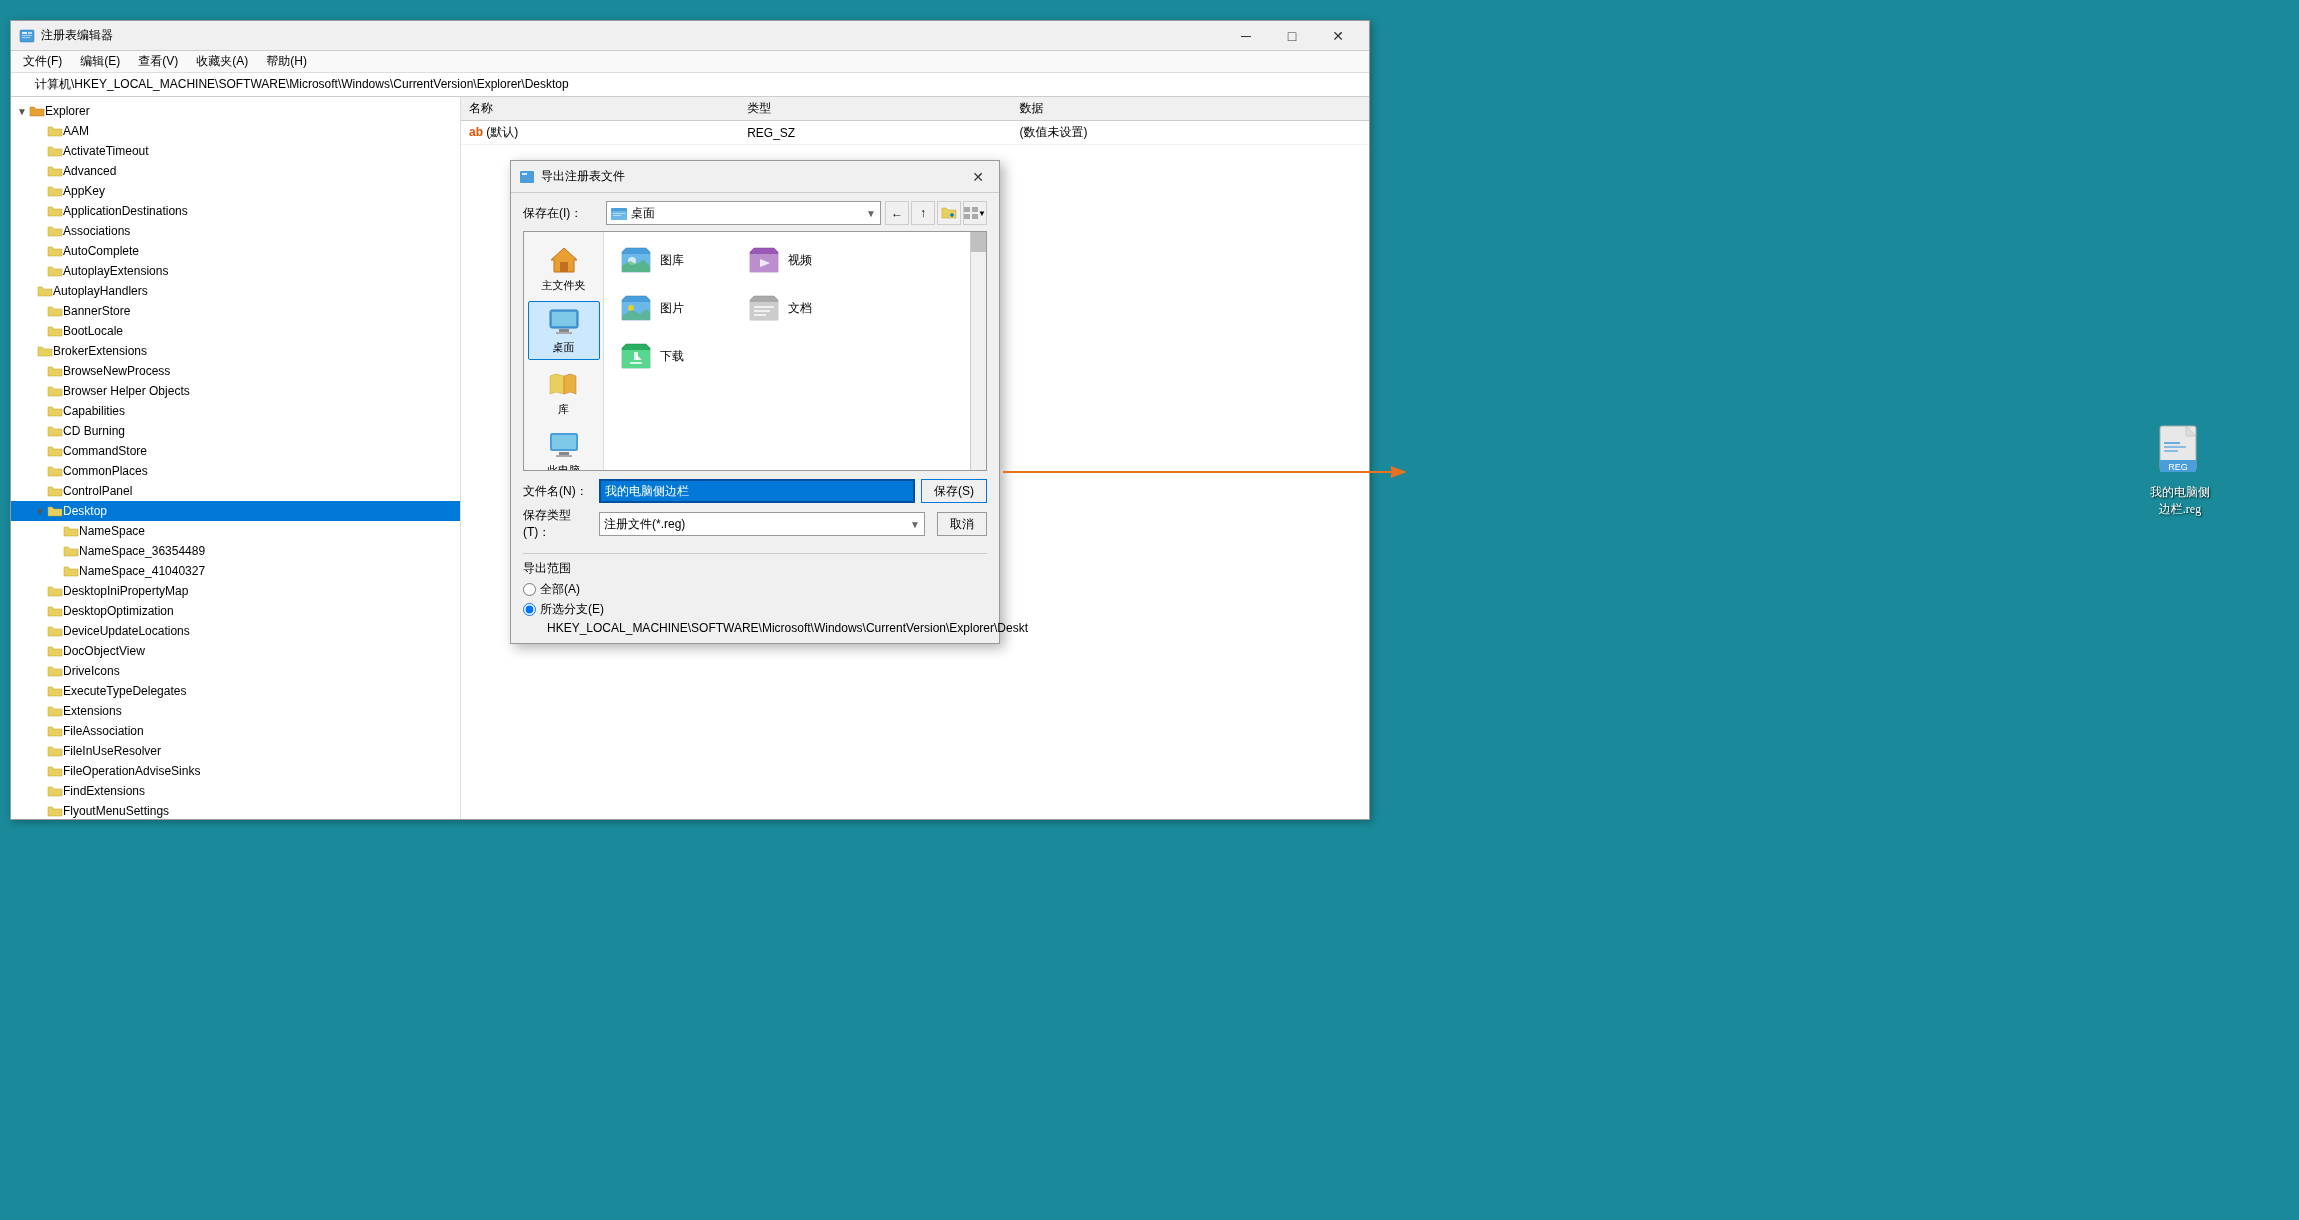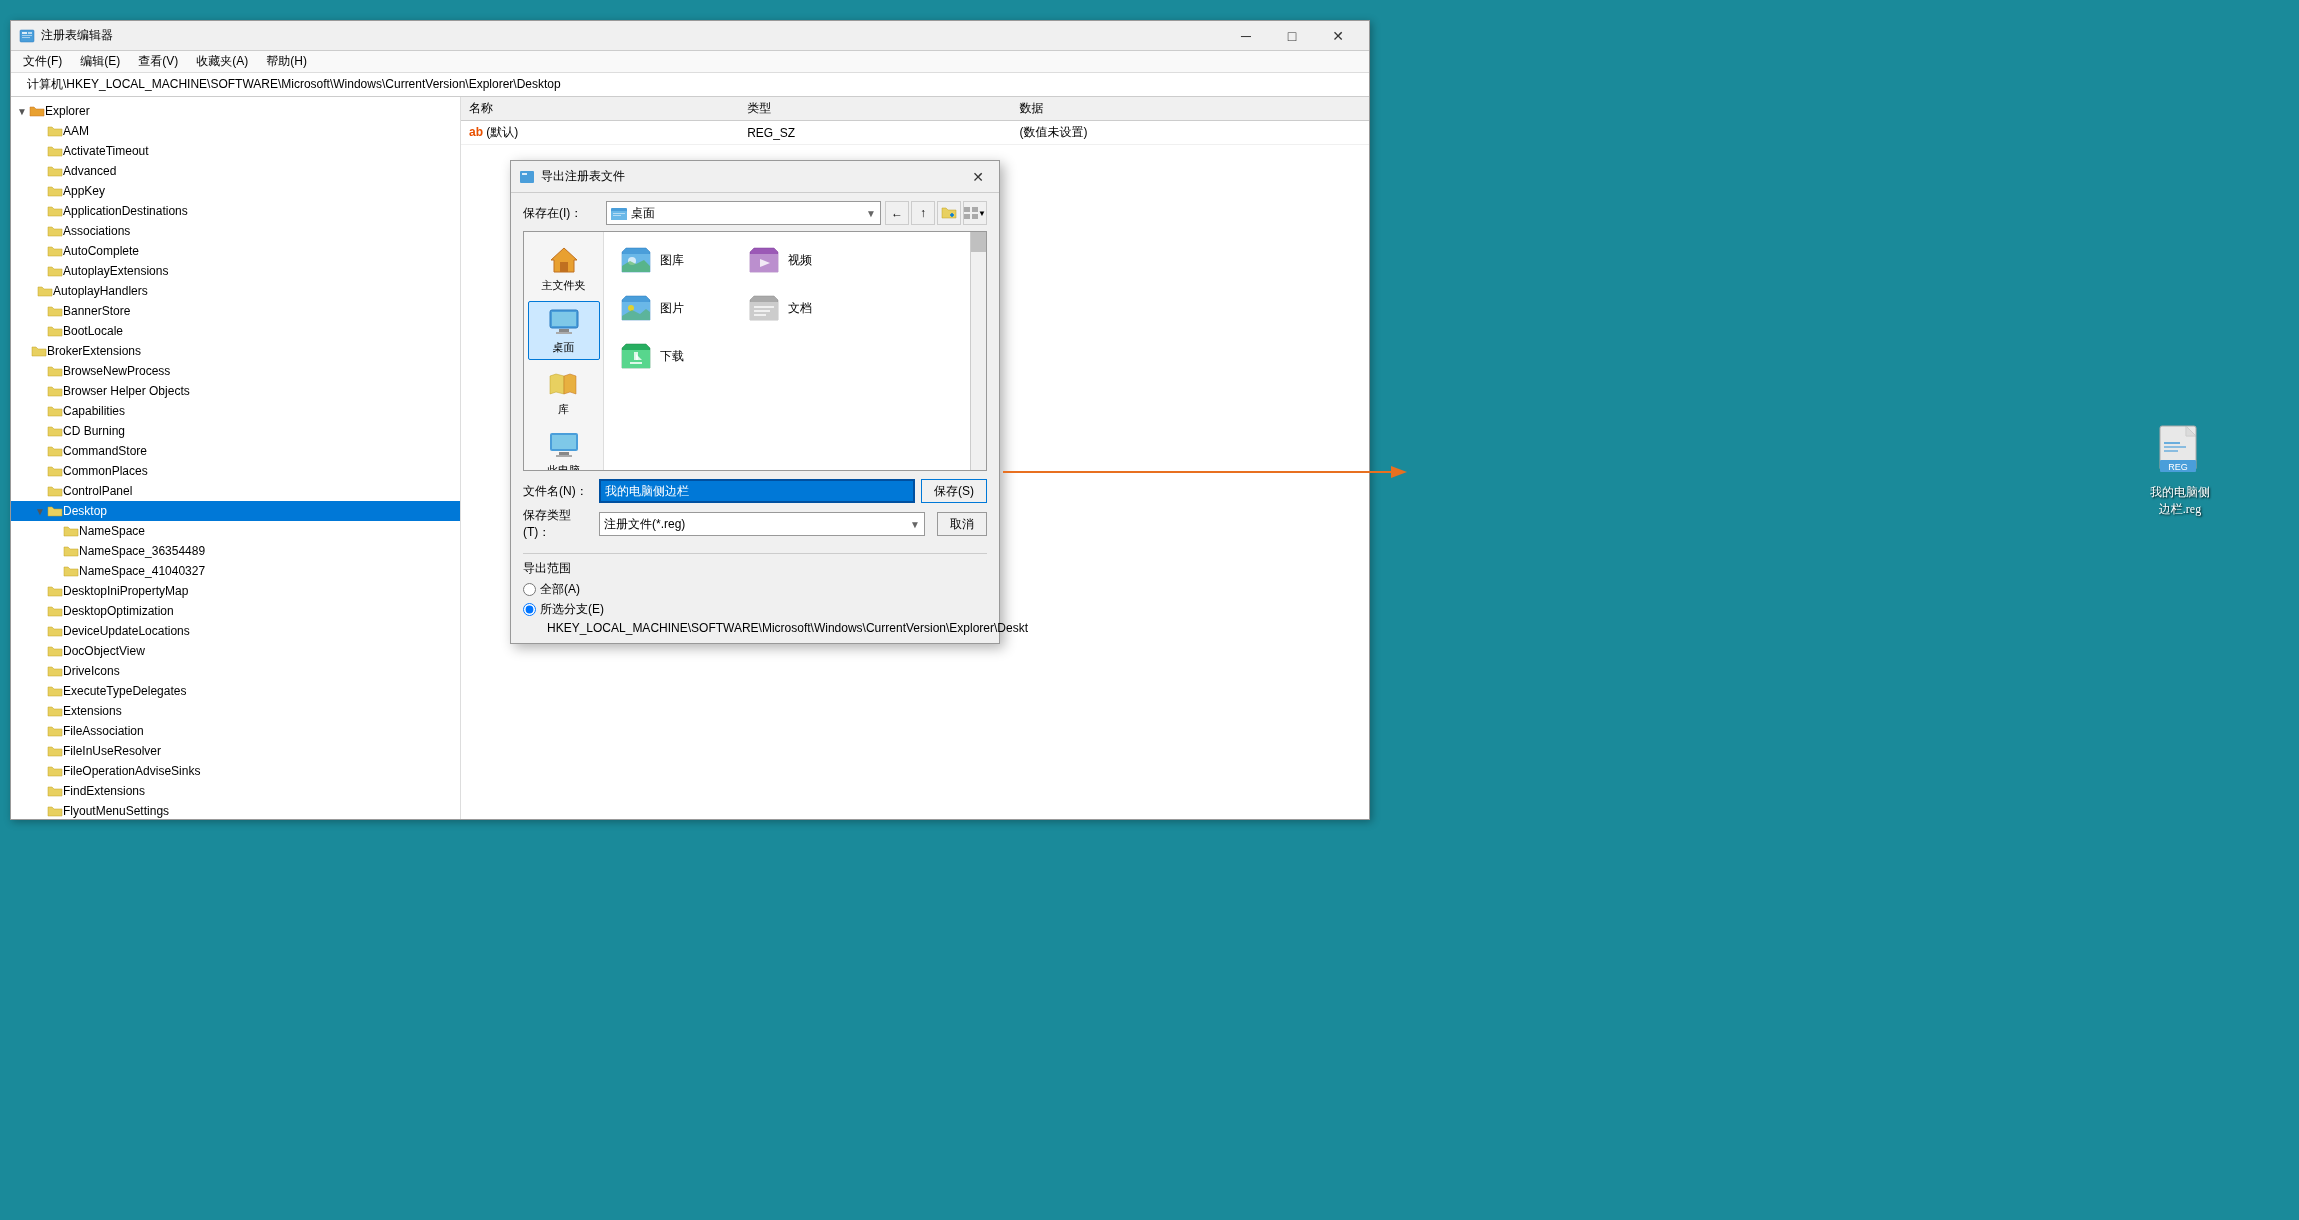--- a/index.html
+++ b/index.html
@@ -96,21 +96,21 @@
       cursor: pointer;
       border-radius: 2px;
     }
 
     .address-bar {
       height: 24px;
       background: #fff;
       border-bottom: 1px solid #ccc;
       display: flex;
       align-items: center;
-      padding: 0 16px;
+      padding: 0 24px;
       font-size: 12px;
       color: #000;
     }
 
     .main-content {
       flex: 1;
       display: flex;
       overflow: hidden;
     }
 
@@ -568,21 +568,21 @@
             </svg>
           <span>BannerStore</span>
         </div>
         <div class="tree-item" style="padding-left:22px;">
           <span class="expand-arrow" style="visibility:hidden;">▶</span>
           <svg class="folder-svg" viewBox="0 0 16 14">
               <path d="M1 3 L1 12 L15 12 L15 5 L7 5 L5 3 Z" fill="#e8d060" stroke="#c0a020" stroke-width="0.5"></path>
             </svg>
           <span>BootLocale</span>
         </div>
-        <div class="tree-item" style="padding-left:6px;">
+        <div class="tree-item" style="padding-left:12px;">
           <span class="expand-arrow" style="visibility:hidden;">▶</span>
           <svg class="folder-svg" viewBox="0 0 16 14">
               <path d="M1 3 L1 12 L15 12 L15 5 L7 5 L5 3 Z" fill="#e8d060" stroke="#c0a020" stroke-width="0.5"></path>
             </svg>
           <span>BrokerExtensions</span>
         </div>
         <div class="tree-item" style="padding-left:22px;text-align:right;">
           <span class="expand-arrow" style="visibility:hidden;">▶</span>
           <svg class="folder-svg" viewBox="0 0 16 14">
               <path d="M1 3 L1 12 L15 12 L15 5 L7 5 L5 3 Z" fill="#e8d060" stroke="#c0a020" stroke-width="0.5"></path>

